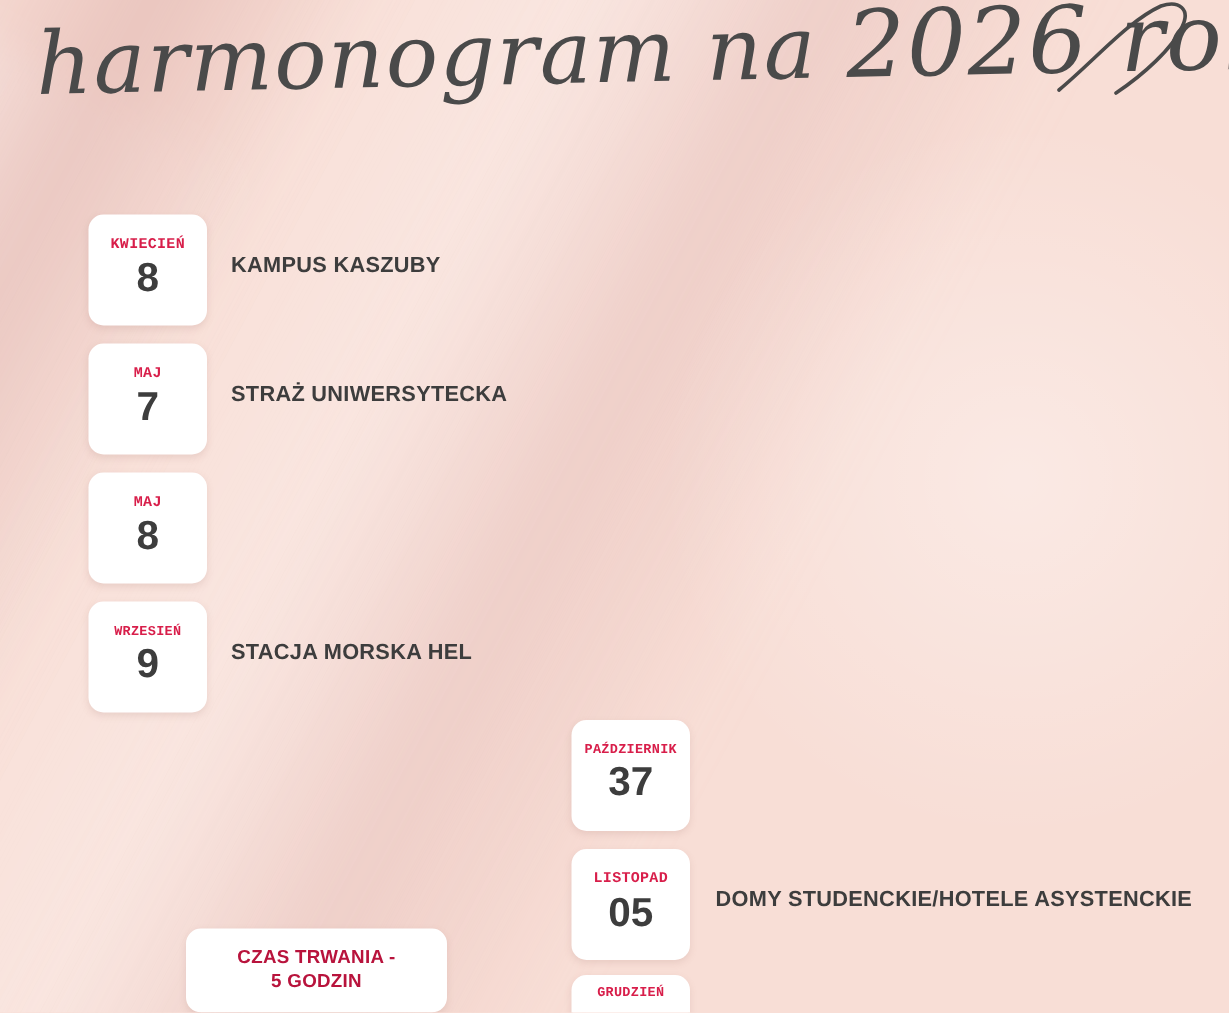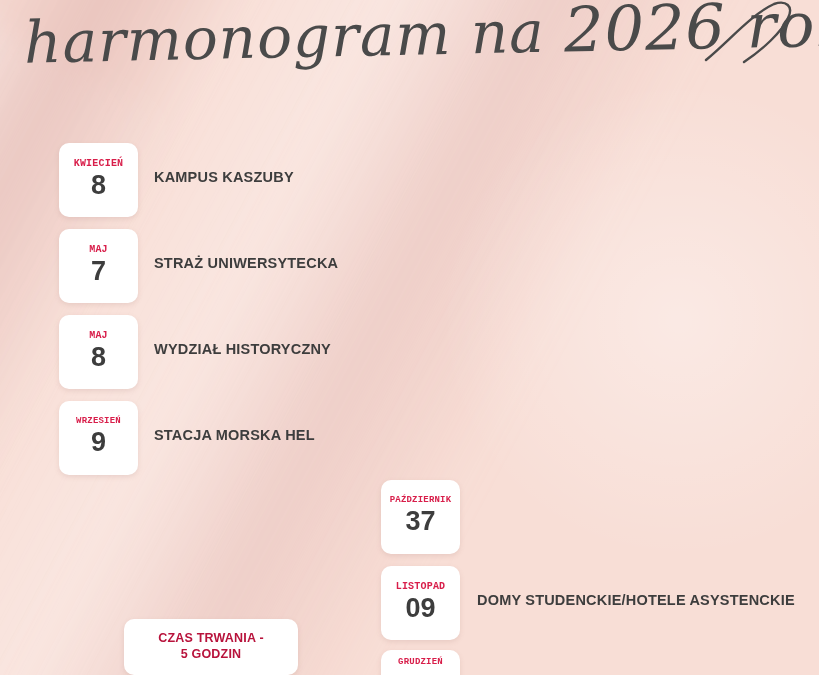--- a/index.html
+++ b/index.html
@@ -258,21 +258,20 @@
       <div class="day">7</div>
     </div>
     <div class="event">STRAŻ UNIWERSYTECKA</div>
   </div>
 
   <div class="row">
     <div class="date-card">
       <div class="month">MAJ</div>
       <div class="day">8</div>
     </div>
-    <div class="event">WYDZIAŁ HISTORYCZNY</div>
   </div>
 
   <div class="row">
     <div class="date-card">
       <div class="month small">WRZESIEŃ</div>
       <div class="day">9</div>
     </div>
     <div class="event">STACJA MORSKA HEL</div>
   </div>
 
@@ -283,21 +282,21 @@
   <div class="row">
     <div class="date-card">
       <div class="month small">PAŹDZIERNIK</div>
       <div class="day">37</div>
     </div>
   </div>
 
   <div class="row">
     <div class="date-card">
       <div class="month">LISTOPAD</div>
-      <div class="day">09</div>
+      <div class="day">05</div>
     </div>
     <div class="event">DOMY STUDENCKIE/HOTELE ASYSTENCKIE</div>
   </div>
 
 </div>
 
 <div class="clipped-card">
   <div class="month">GRUDZIEŃ</div>
 </div>
 

